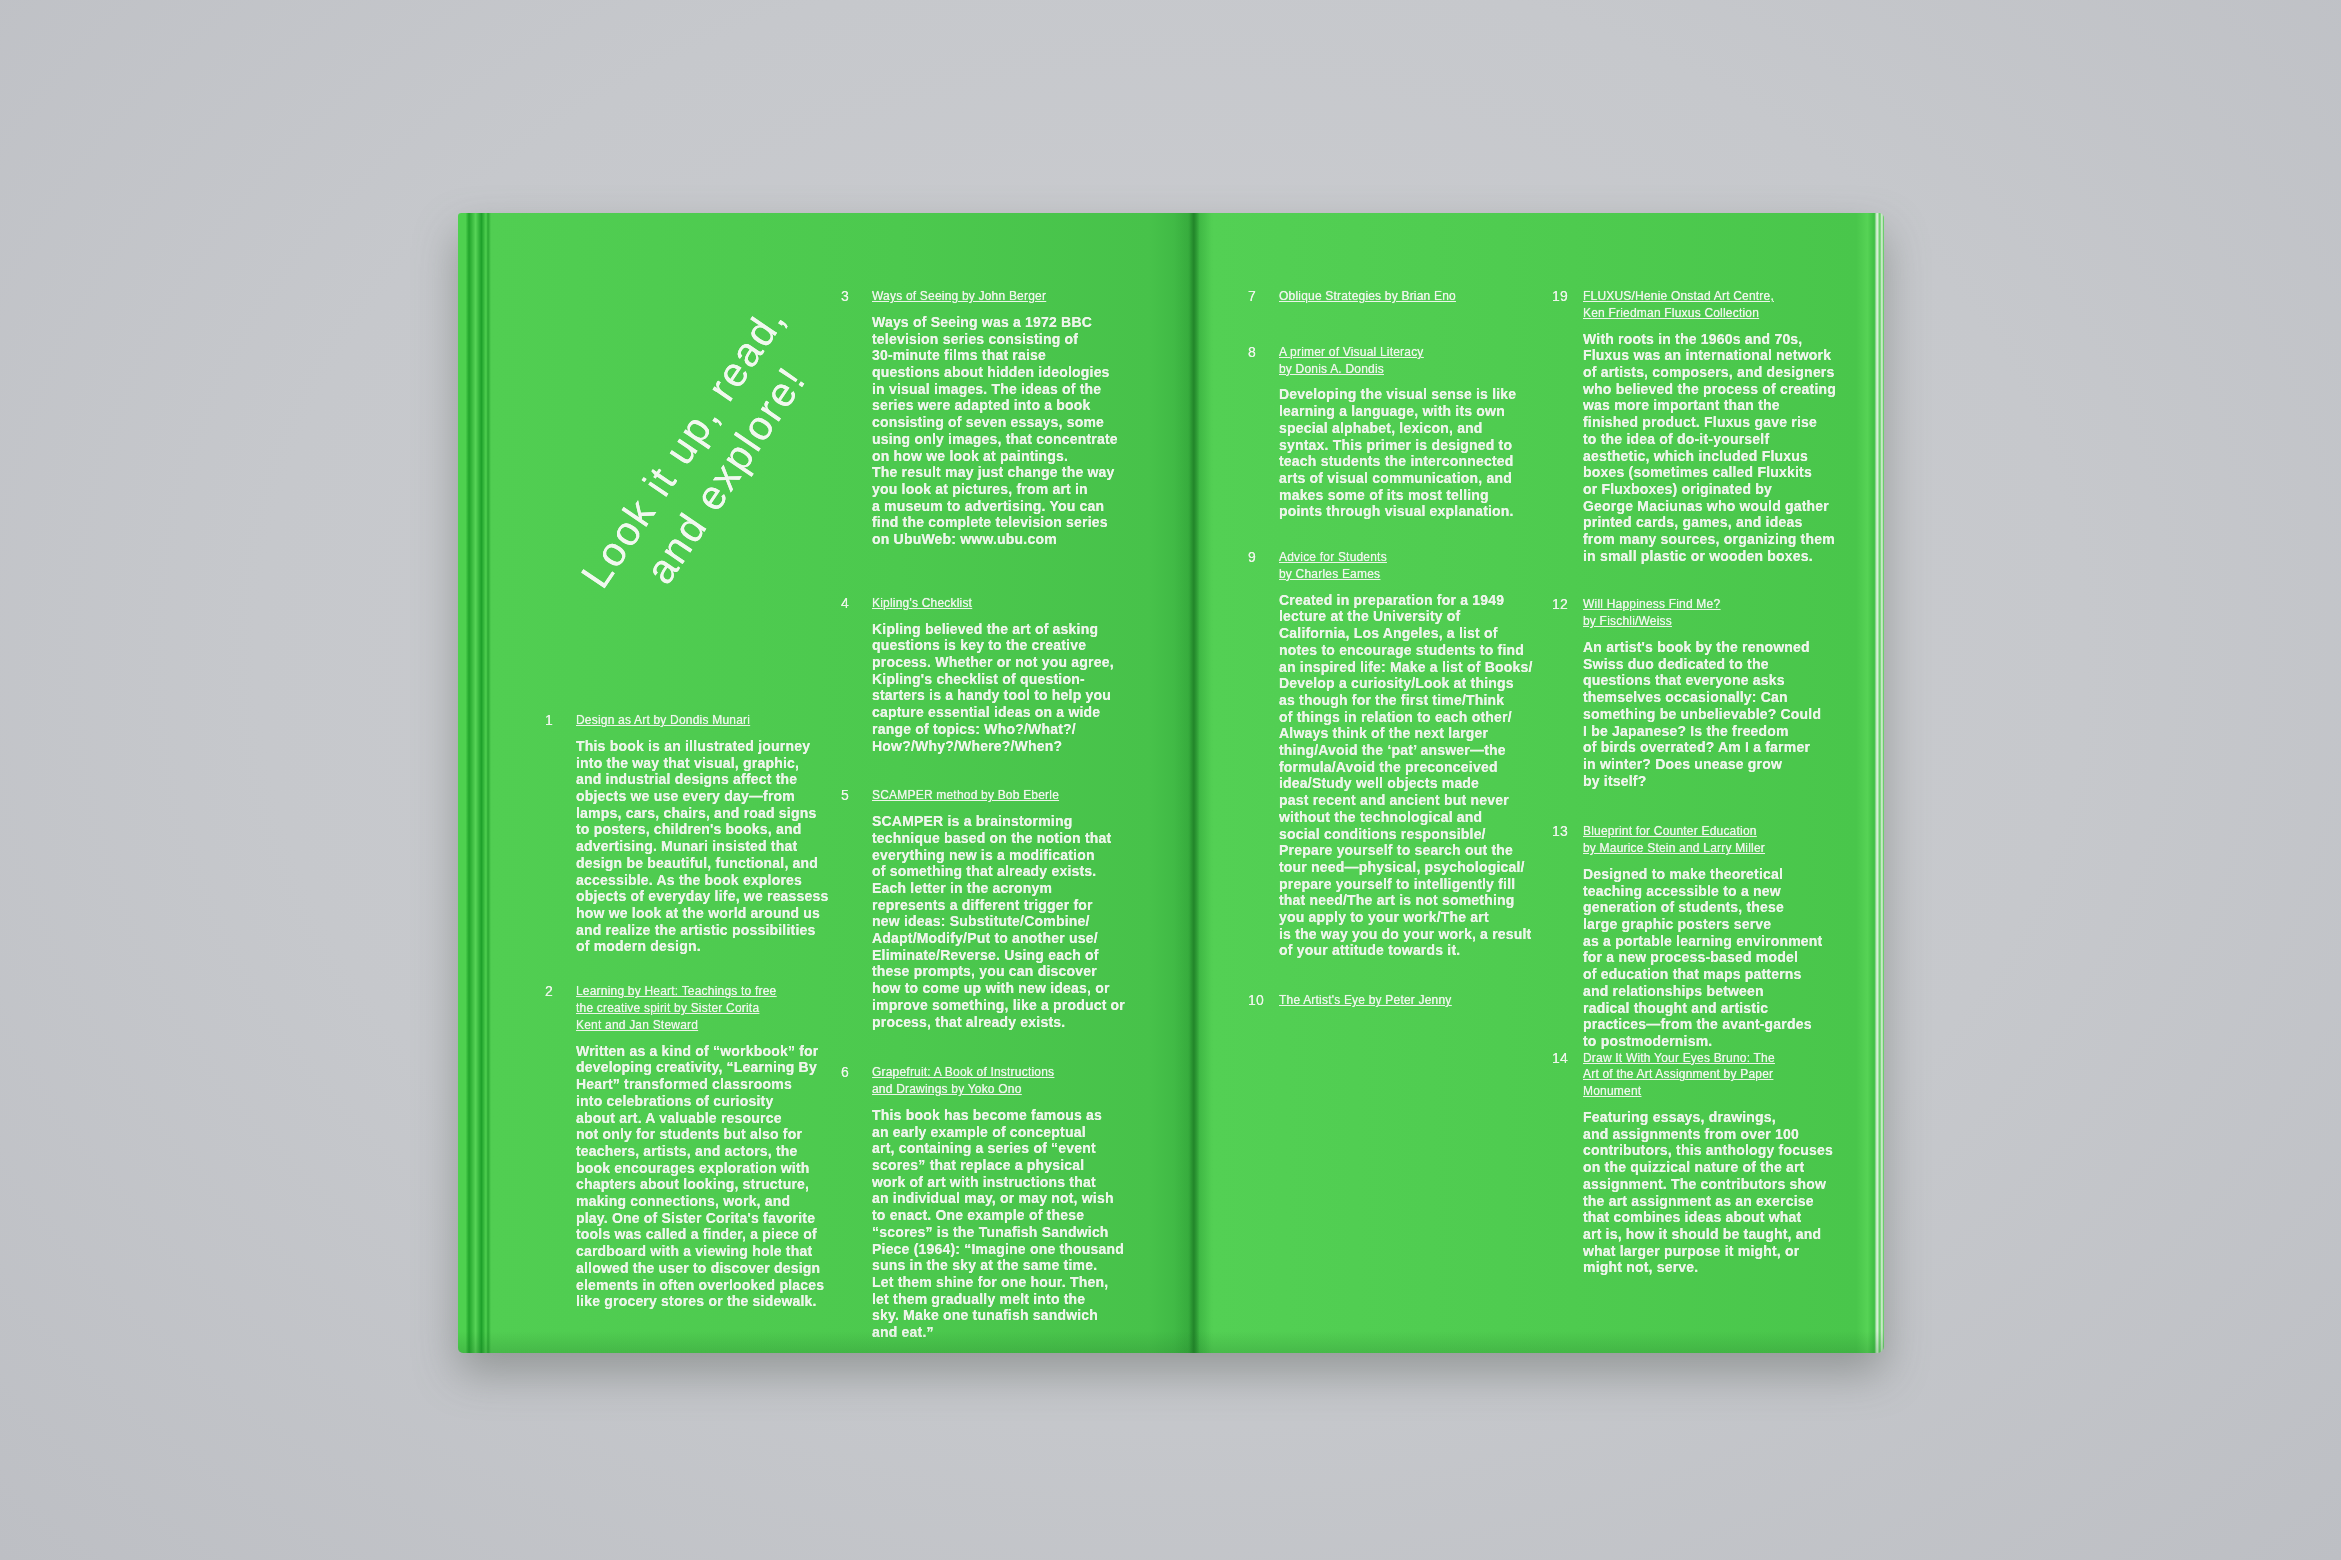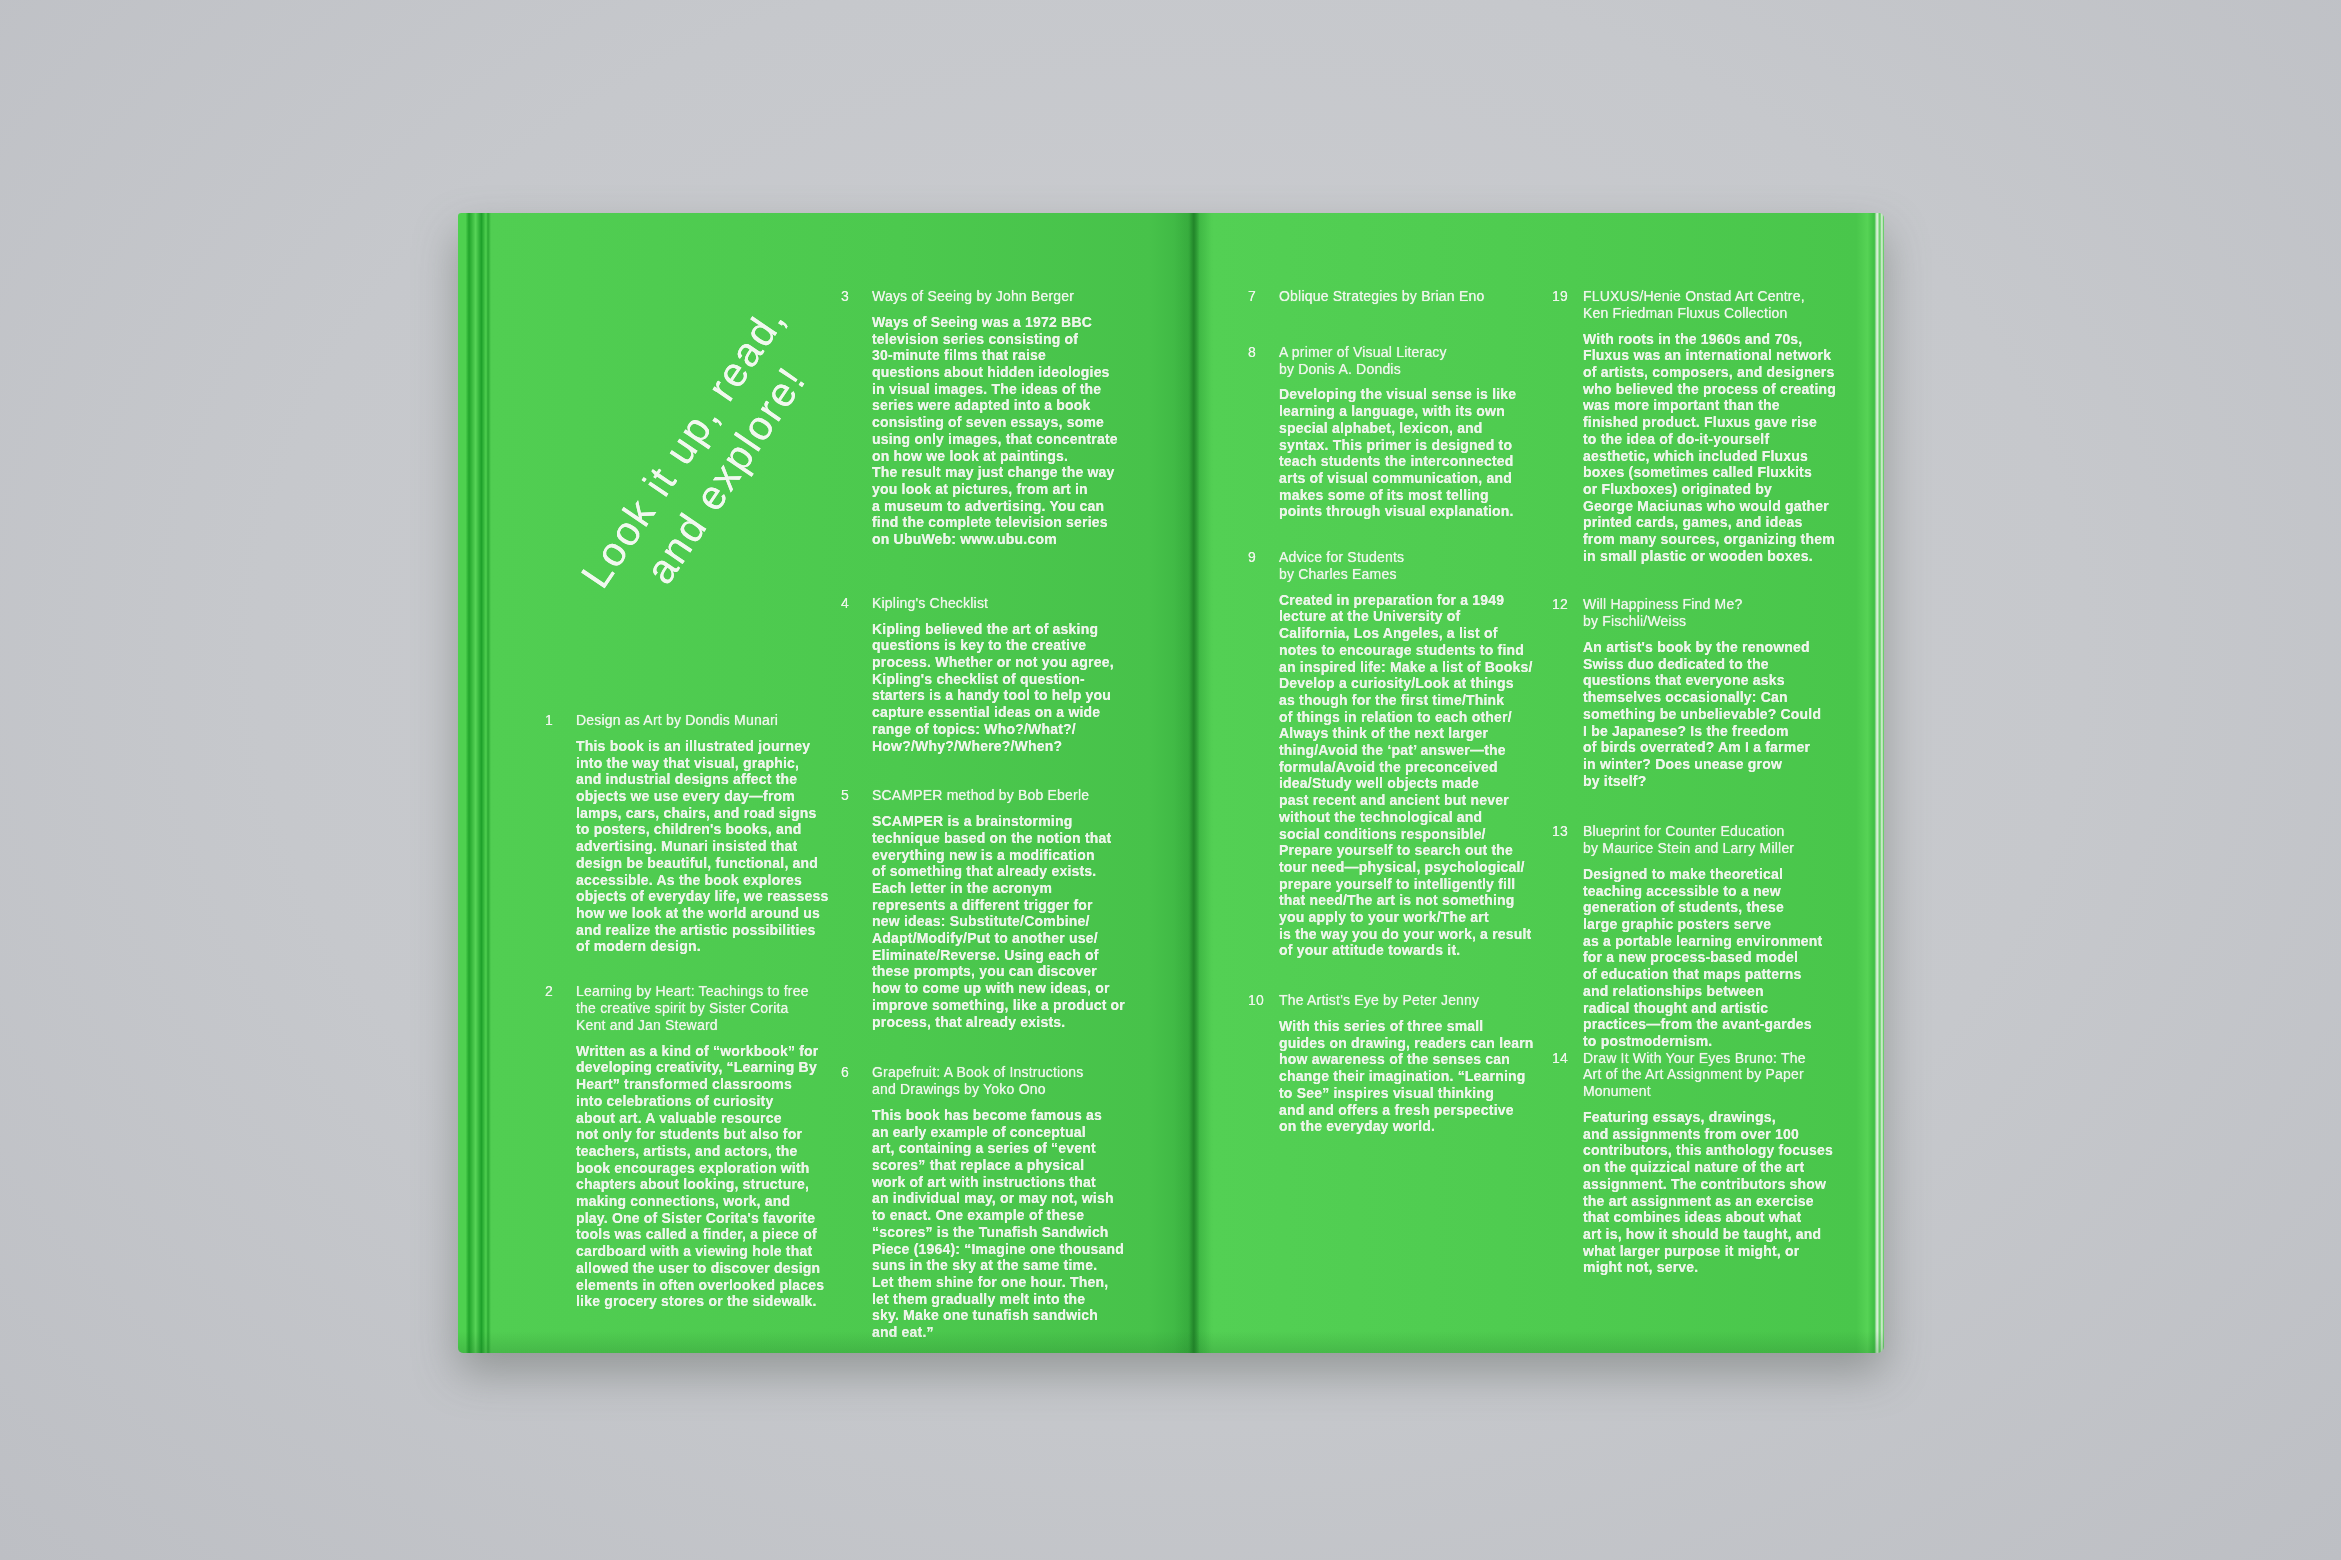--- a/index.html
+++ b/index.html
@@ -49,22 +49,22 @@
   .col2{left:383px;top:75px;width:309px;}
   .col3{left:54px;top:75px;width:309px;}
   .col4{left:358px;top:75px;width:326px;}
   .item{display:flex;align-items:flex-start;color:#edf5ea;}
   .num{
     width:31px;flex:none;font-size:14px;line-height:16.7px;letter-spacing:0.2px;
     text-shadow:0 0 0.5px #edf5ea;
   }
   .it{flex:1;}
   .title{
-    font-size:14px;line-height:16.7px;letter-spacing:0.2px;white-space:pre-line;
-    margin:0 0 9.2px 0;text-shadow:0 0 0.7px #f0f7ed;
+    font-size:12px;line-height:16.7px;letter-spacing:0.2px;white-space:pre-line;
+    margin:0 0 9.2px 0;text-shadow:0 0 0.7px #f0f7ed;text-decoration:underline;
   }
   .body{
     font-size:14px;line-height:16.7px;letter-spacing:0.2px;white-space:pre-line;
     text-shadow:0 0 0.5px #edf5ea;
     font-weight:bold;
   }
   .mt34{margin-top:28.4px}.mt56{margin-top:47px}.mt40{margin-top:33px}.mt41{margin-top:34px}
   .mt36{margin-top:30px}.mt35{margin-top:29px}.mt33{margin-top:32px}.mt30{}
 </style>
 </head>
@@ -250,27 +250,20 @@
 that need/The art is not something
 you apply to your work/The art
 is the way you do your work, a result
 of your attitude towards it.</div>
           </div>
         </div>
         <div class="item mt40">
           <div class="num">10</div>
           <div class="it">
             <div class="title">The Artist's Eye by Peter Jenny</div>
-            <div class="body">With this series of three small
-guides on drawing, readers can learn
-how awareness of the senses can
-change their imagination. “Learning
-to See” inspires visual thinking
-and and offers a fresh perspective
-on the everyday world.</div>
           </div>
         </div>
       </div>
 
       <div class="col col4">
         <div class="item">
           <div class="num">19</div>
           <div class="it">
             <div class="title">FLUXUS/Henie Onstad Art Centre,
 Ken Friedman Fluxus Collection</div>

